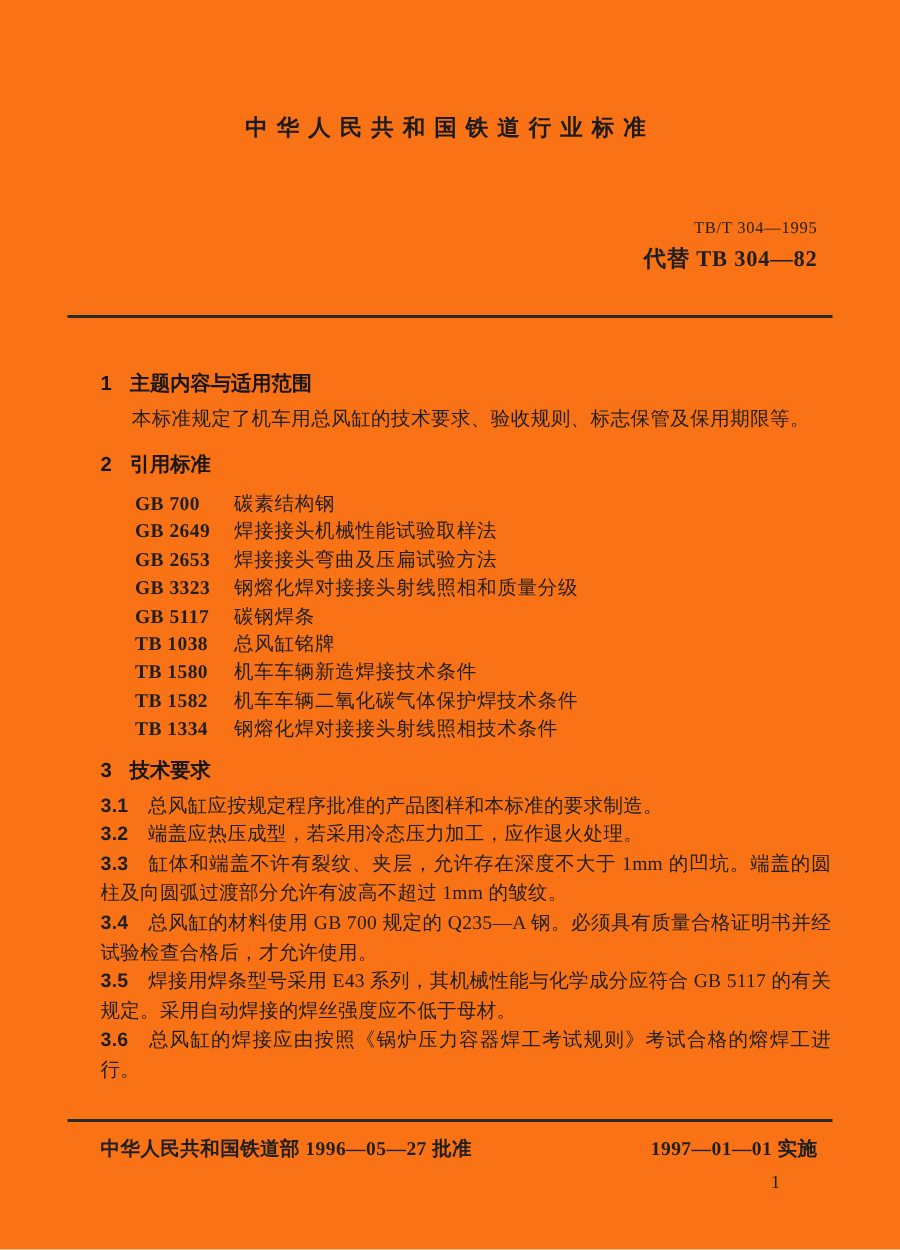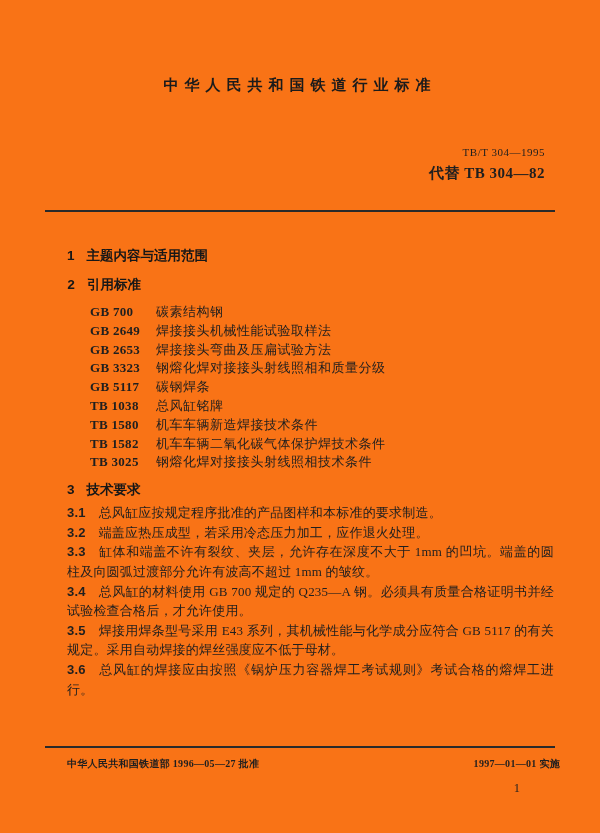--- a/index.html
+++ b/index.html
@@ -63,21 +63,21 @@
   }
   .sec-heading {
     font-family: "Liberation Sans", sans-serif;
     font-weight: bold;
     font-size: 13.5px;
     line-height: 19px;
     color: #171717;
   }
   .sec-heading .sec-num { margin-right: 12px; }
   .h1 { margin-bottom: 4px; }
-  .h2 { margin-top: 11px; margin-bottom: 8px; font-family: Liberation Mono, monospace; }
+  .h2 { margin-top: 11px; margin-bottom: 8px; }
   .h3 { margin-top: 8px; margin-bottom: 4px; }
   .body-para {
     margin: 0;
     line-height: 19.5px;
     text-indent: 1.6em;
     letter-spacing: 0.3px;
   }
   .ref-row { line-height: 18.8px; padding-left: 23px; white-space: nowrap; }
   .ref-code {
     display: inline-block;
@@ -94,25 +94,25 @@
   }
   .clause-num {
     font-family: "Liberation Sans", sans-serif;
     font-weight: bold;
     margin-right: 13px;
   }
   .footer-row {
     position: absolute;
     top: 757px;
     left: 67px;
-    right: 40px;
+    right: 55px;
     display: flex;
     justify-content: space-between;
     font-weight: bold;
-    font-size: 10px;
+    font-size: 13px;
     letter-spacing: 0.3px;
   }
   .page-num {
     position: absolute;
     top: 781px;
     right: 80px;
     font-size: 12.5px;
   }
 </style>
 </head>
@@ -128,20 +128,21 @@
   </div>
 
 
   <div class="rule rule-top"></div>
 
   <div class="content">
 
     <div class="sec-heading h1">
       <span class="sec-num">1</span><span class="sec-title">主题内容与适用范围</span>
     </div>
+    <p class="body-para">本标准规定了机车用总风缸的技术要求、验收规则、标志保管及保用期限等。</p>
 
     <div class="sec-heading h2">
       <span class="sec-num">2</span><span class="sec-title">引用标准</span>
     </div>
     <div class="ref-row">
       <span class="ref-code">GB 700</span><span class="ref-title">碳素结构钢</span>
     </div>
     <div class="ref-row">
       <span class="ref-code">GB 2649</span><span class="ref-title">焊接接头机械性能试验取样法</span>
     </div>
@@ -157,21 +158,21 @@
     <div class="ref-row">
       <span class="ref-code">TB 1038</span><span class="ref-title">总风缸铭牌</span>
     </div>
     <div class="ref-row">
       <span class="ref-code">TB 1580</span><span class="ref-title">机车车辆新造焊接技术条件</span>
     </div>
     <div class="ref-row">
       <span class="ref-code">TB 1582</span><span class="ref-title">机车车辆二氧化碳气体保护焊技术条件</span>
     </div>
     <div class="ref-row">
-      <span class="ref-code">TB 3025</span><span class="ref-title">钢熔化焊对接接头射线照相技术条件</span>
+      <span class="ref-code">TB 1334</span><span class="ref-title">钢熔化焊对接接头射线照相技术条件</span>
     </div>
 
     <div class="sec-heading h3">
       <span class="sec-num">3</span><span class="sec-title">技术要求</span>
     </div>
     <p class="clause">
       <span class="clause-num">3.1</span><span class="clause-text">总风缸应按规定程序批准的产品图样和本标准的要求制造。</span>
     </p>
     <p class="clause">
       <span class="clause-num">3.2</span><span class="clause-text">端盖应热压成型，若采用冷态压力加工，应作退火处理。</span>

